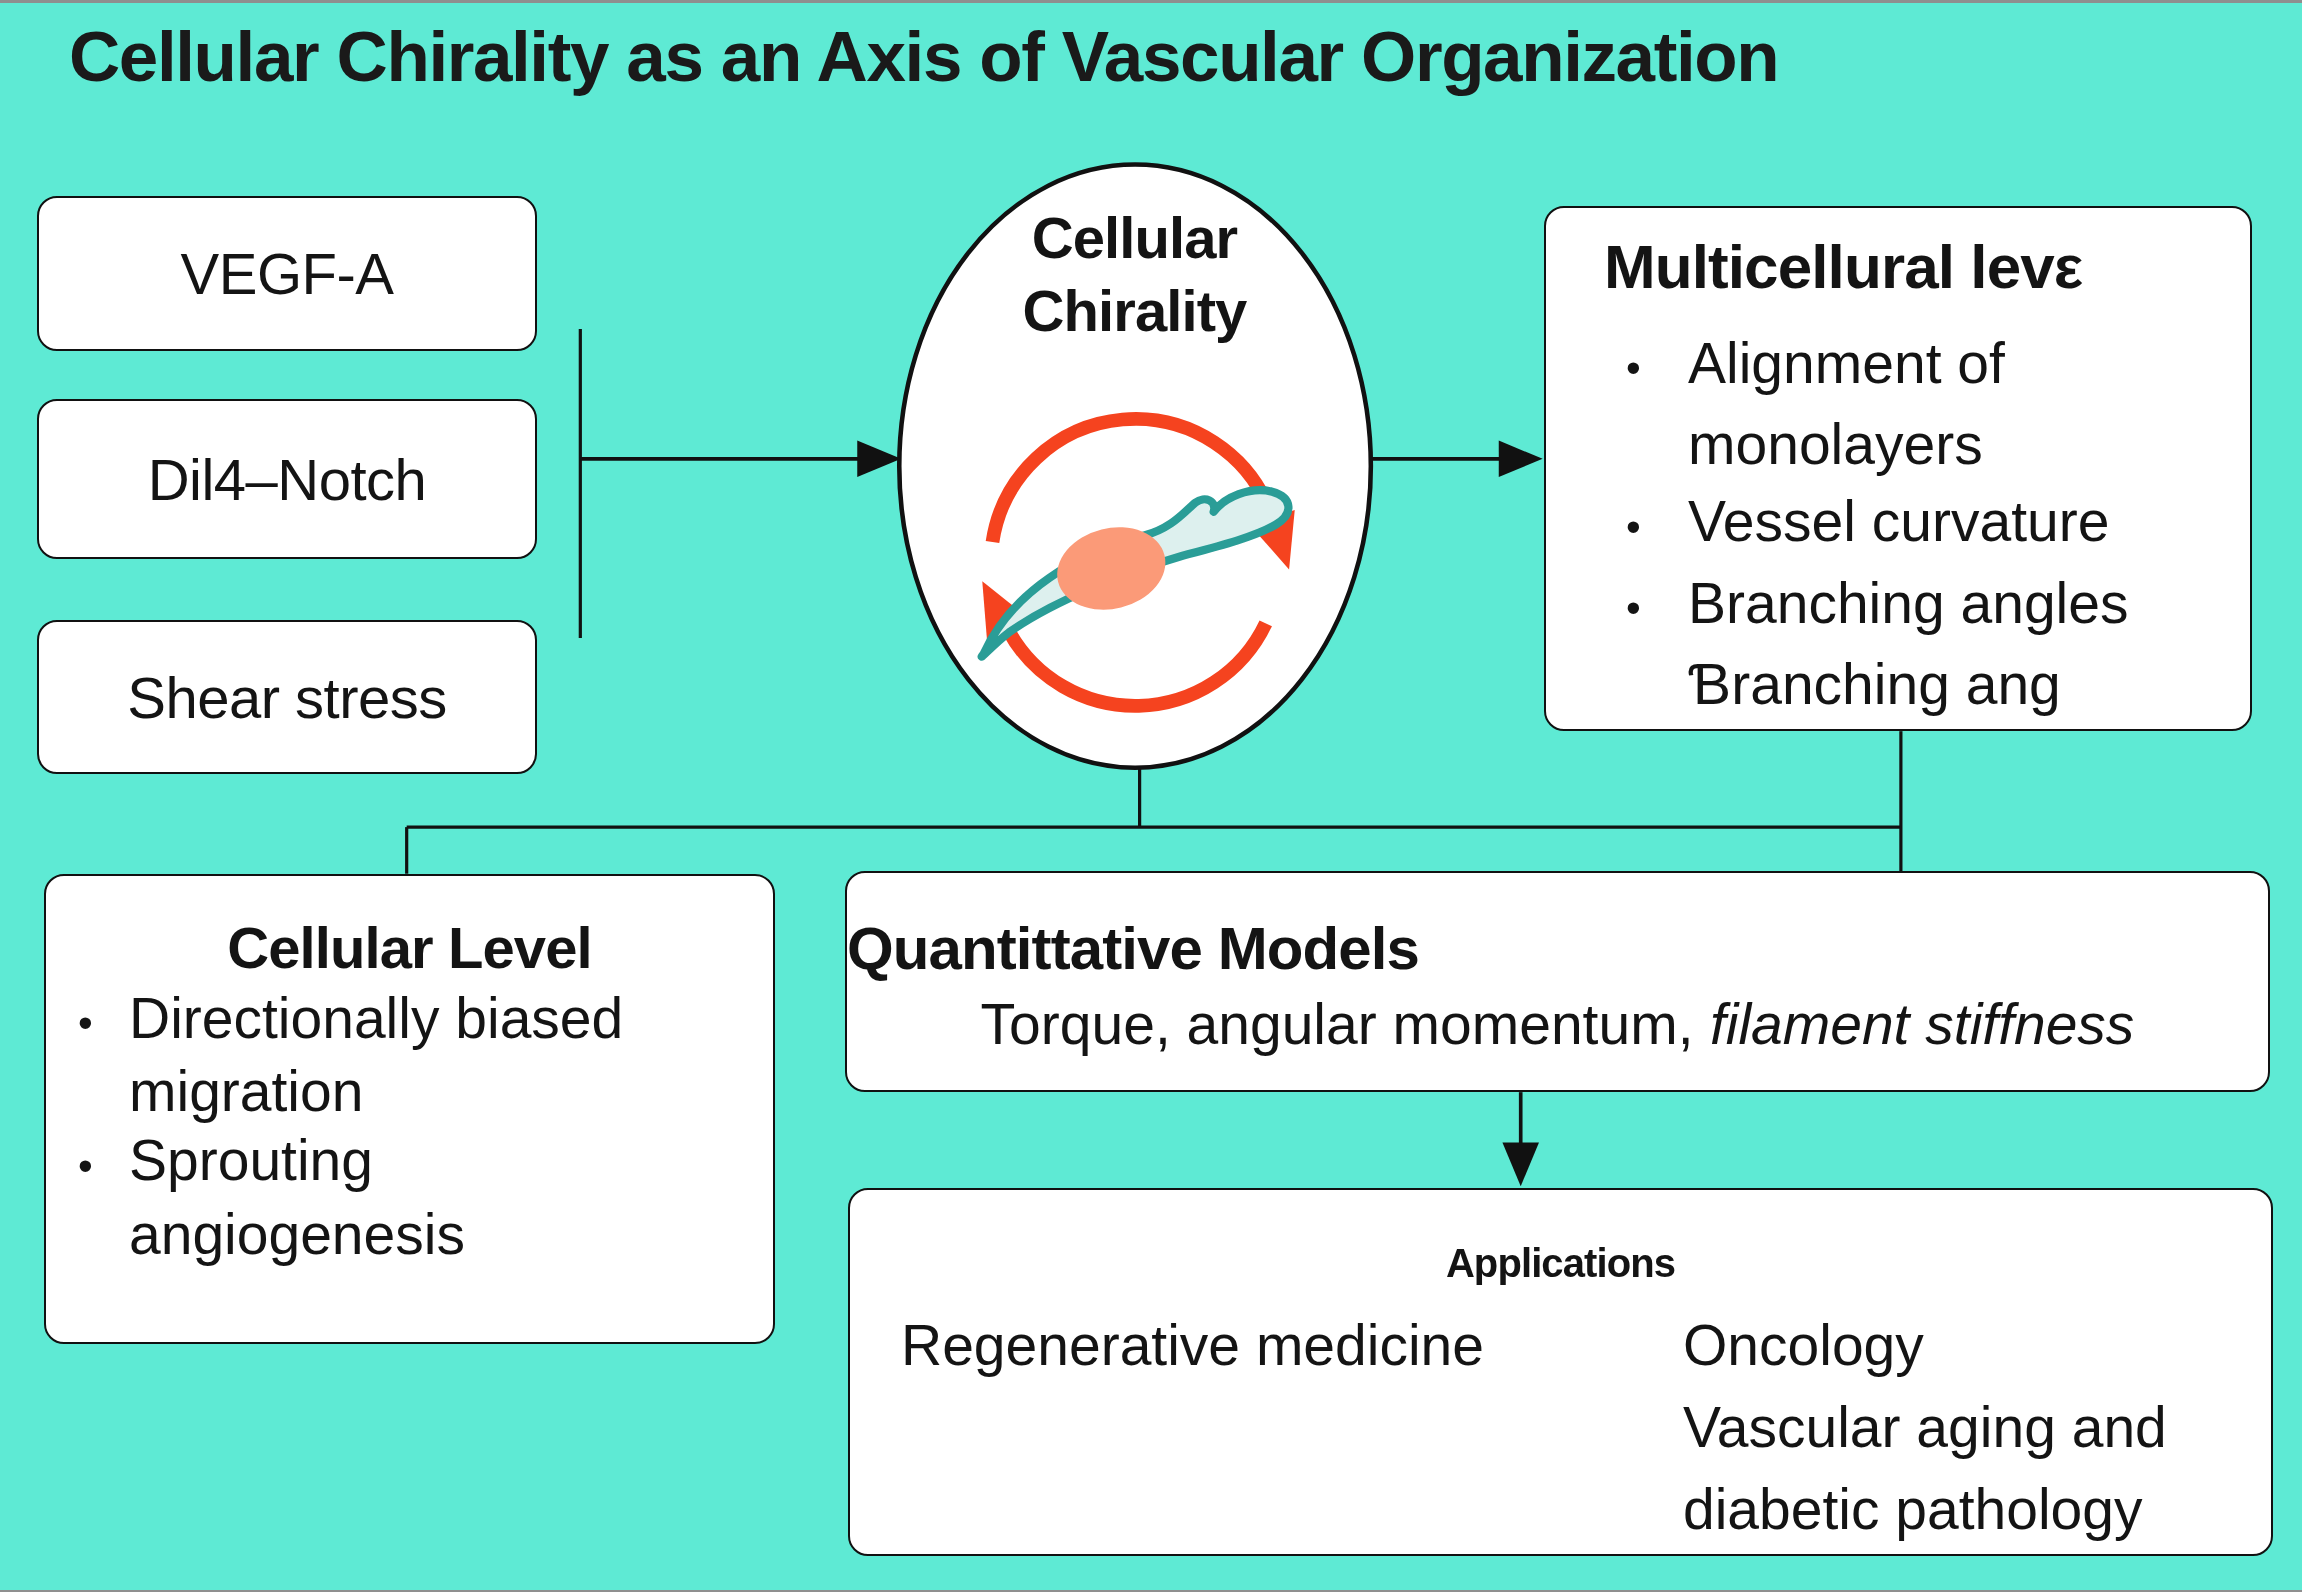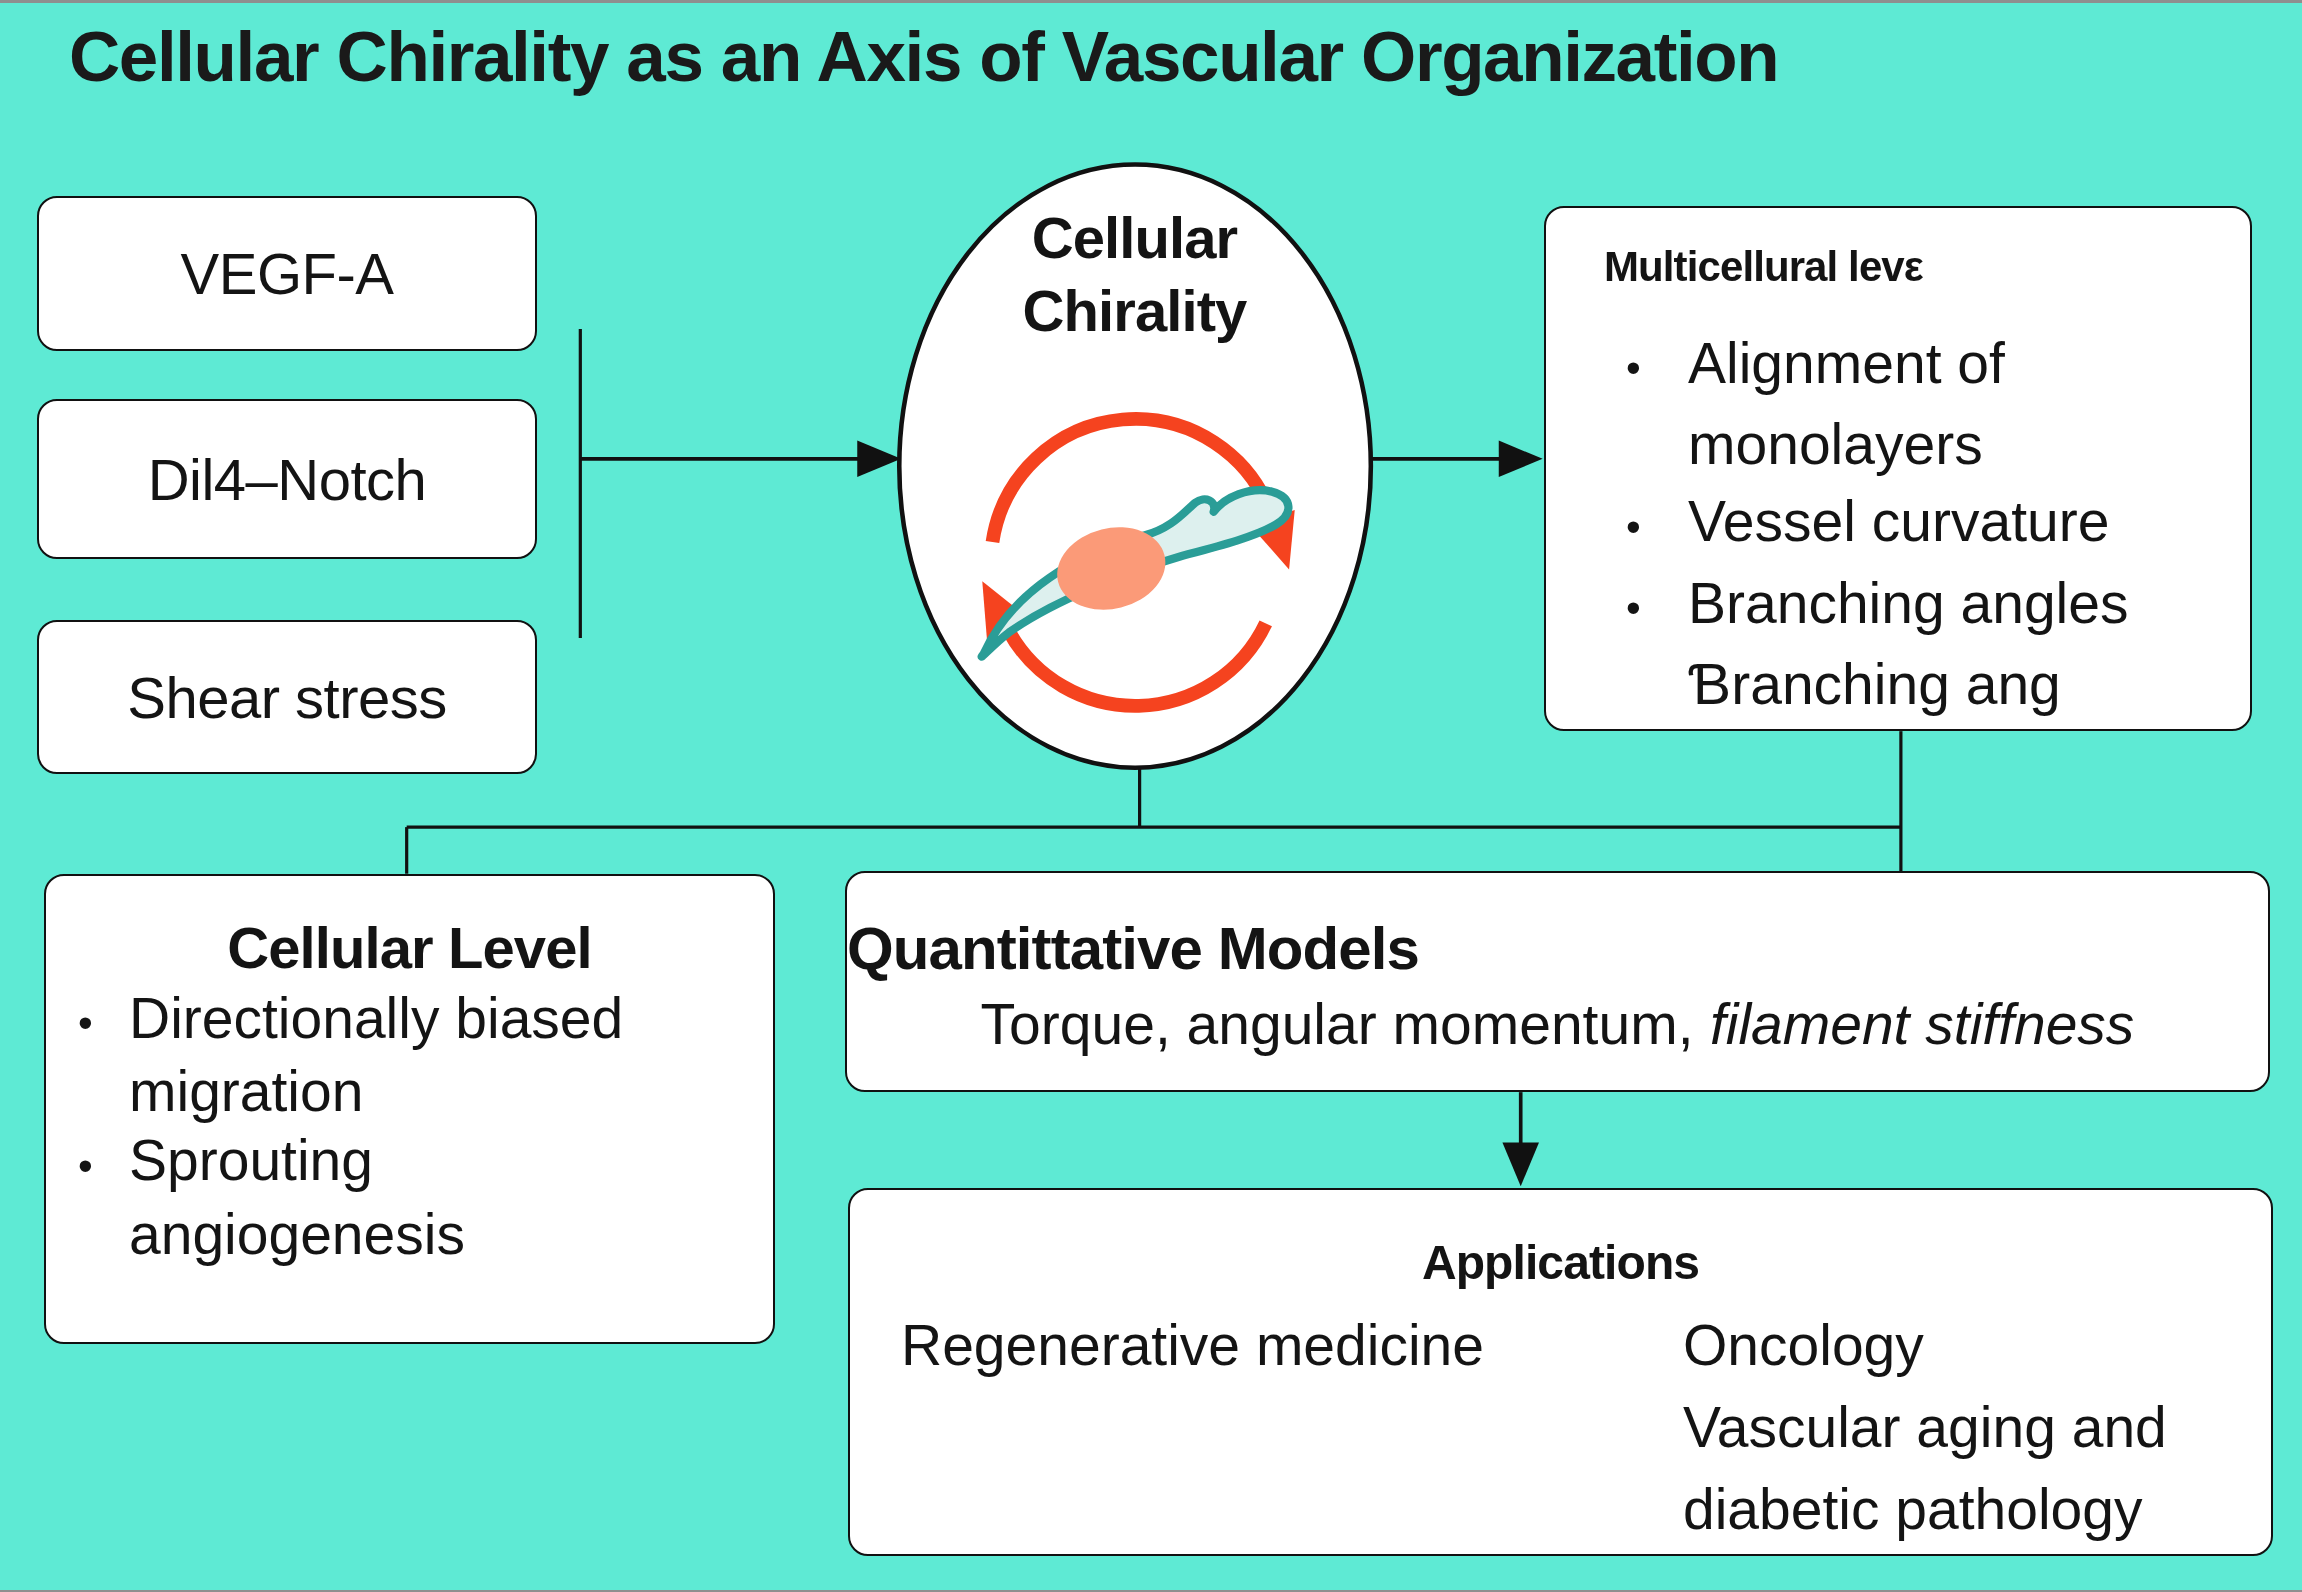--- a/index.html
+++ b/index.html
@@ -20,38 +20,38 @@
   #box-vegfa{top:196px;height:155px;}
   #box-dil4{top:399px;height:160px;}
   #box-shear{top:620px;height:154px;}
   #svg-layer{position:absolute;left:0;top:0;width:2303px;height:1593px;}
   #hub-title{
     position:absolute;left:897px;top:201px;width:475px;text-align:center;
     font-size:58px;font-weight:bold;line-height:73px;letter-spacing:-0.9px;
   }
   #box-multi{left:1544px;top:206px;width:708px;height:525px;}
   .box-heading{position:absolute;font-weight:bold;letter-spacing:-0.9px;white-space:nowrap;}
-  #multi-heading{left:58px;top:27.4px;line-height:64px;font-size:42px;}
+  #multi-heading{left:58px;top:27.4px;line-height:64px;font-size:62px;}
   .bullet-list{position:absolute;list-style:none;margin:0;}
   #multi-list{left:0;top:117px;width:694px;padding-left:80px;line-height:77px;font-size:57px;}
   #cellular-list{left:0;top:108px;width:722px;padding-left:32px;line-height:69px;font-size:57px;}
   .bullet-item{white-space:nowrap;}
   .bullet-dot{display:inline-block;width:62px;font-size:42px;vertical-align:middle;}
   #cellular-list .bullet-dot{width:51px;}
   #box-cellular{left:44px;top:874px;width:731px;height:470px;}
   #cellular-heading{left:0;top:40px;width:100%;text-align:center;line-height:64px;font-size:58px;}
   #box-quant{left:845px;top:871px;width:1425px;height:221px;}
   #quant-heading{left:0;top:44px;width:100%;text-align:left;line-height:64px;font-size:60px;}
   #quant-body{
     position:absolute;left:0;top:119px;width:100%;text-align:center;
     font-size:57px;line-height:64px;white-space:nowrap;
   }
   #quant-body .italic{font-style:italic;padding-left:16.4px;}
   #box-app{left:848px;top:1188px;width:1425px;height:368px;}
-  #app-heading{left:0;top:41px;width:100%;text-align:center;line-height:64px;font-size:48px;}
+  #app-heading{left:0;top:41px;width:100%;text-align:center;line-height:64px;font-size:40px;}
   .app-col{position:absolute;font-size:57px;line-height:82px;white-space:nowrap;}
   #app-col-left{left:51px;top:114px;}
   #app-col-right{left:833px;top:114px;}
 </style>
 </head>
 <body>
 
 <div id="canvas">
 
   <div class="hairline" style="top:0;"></div>

